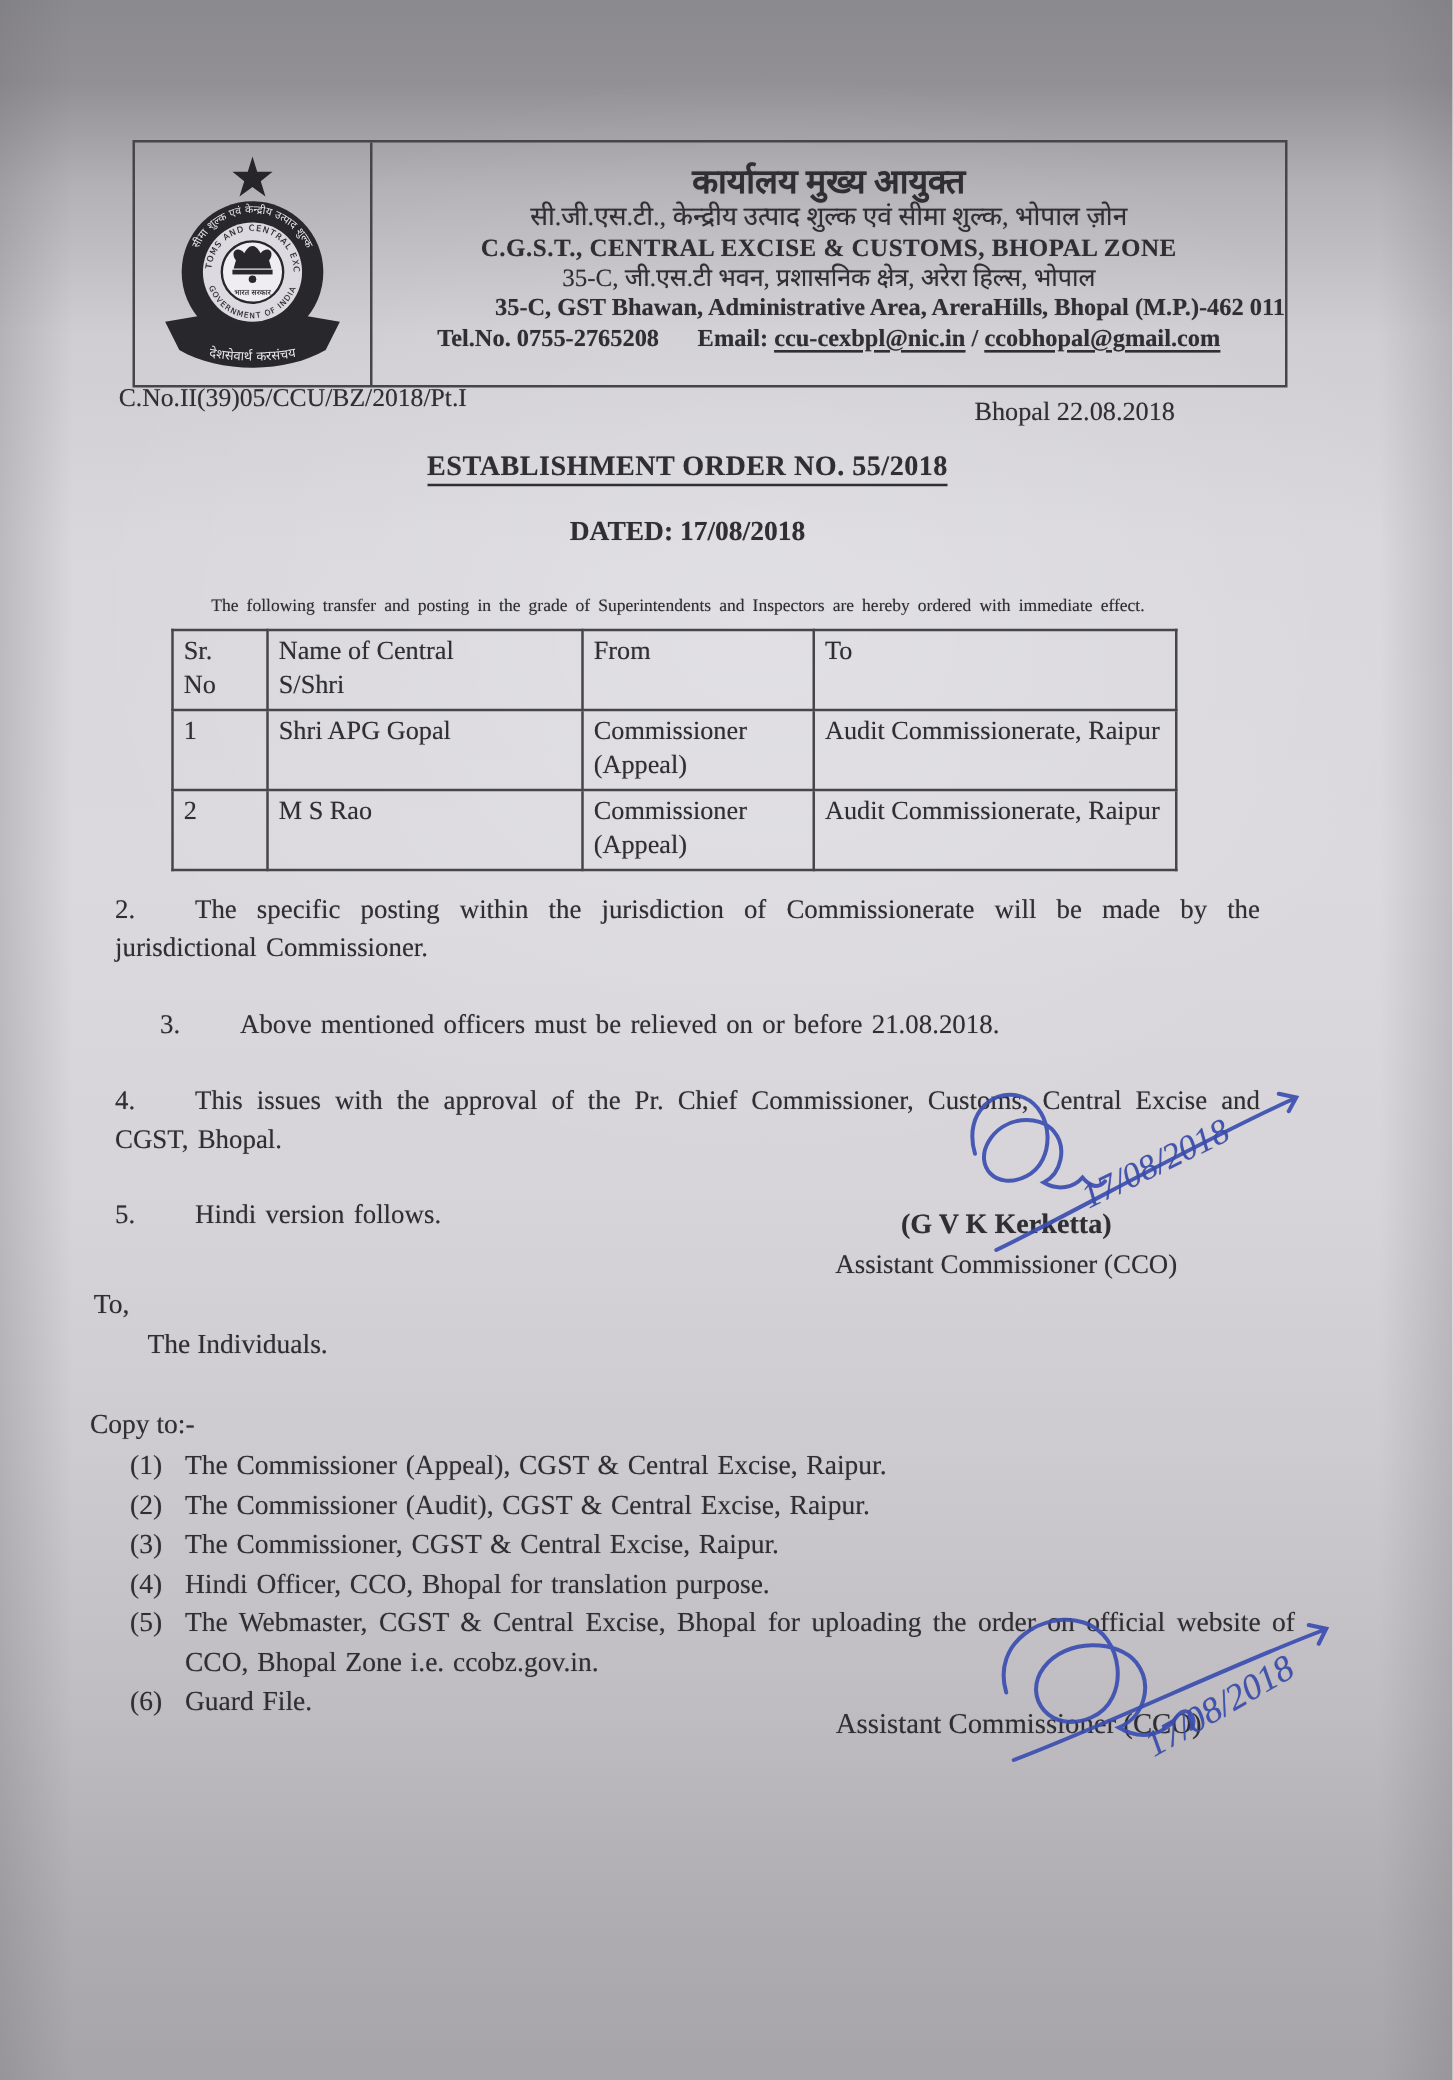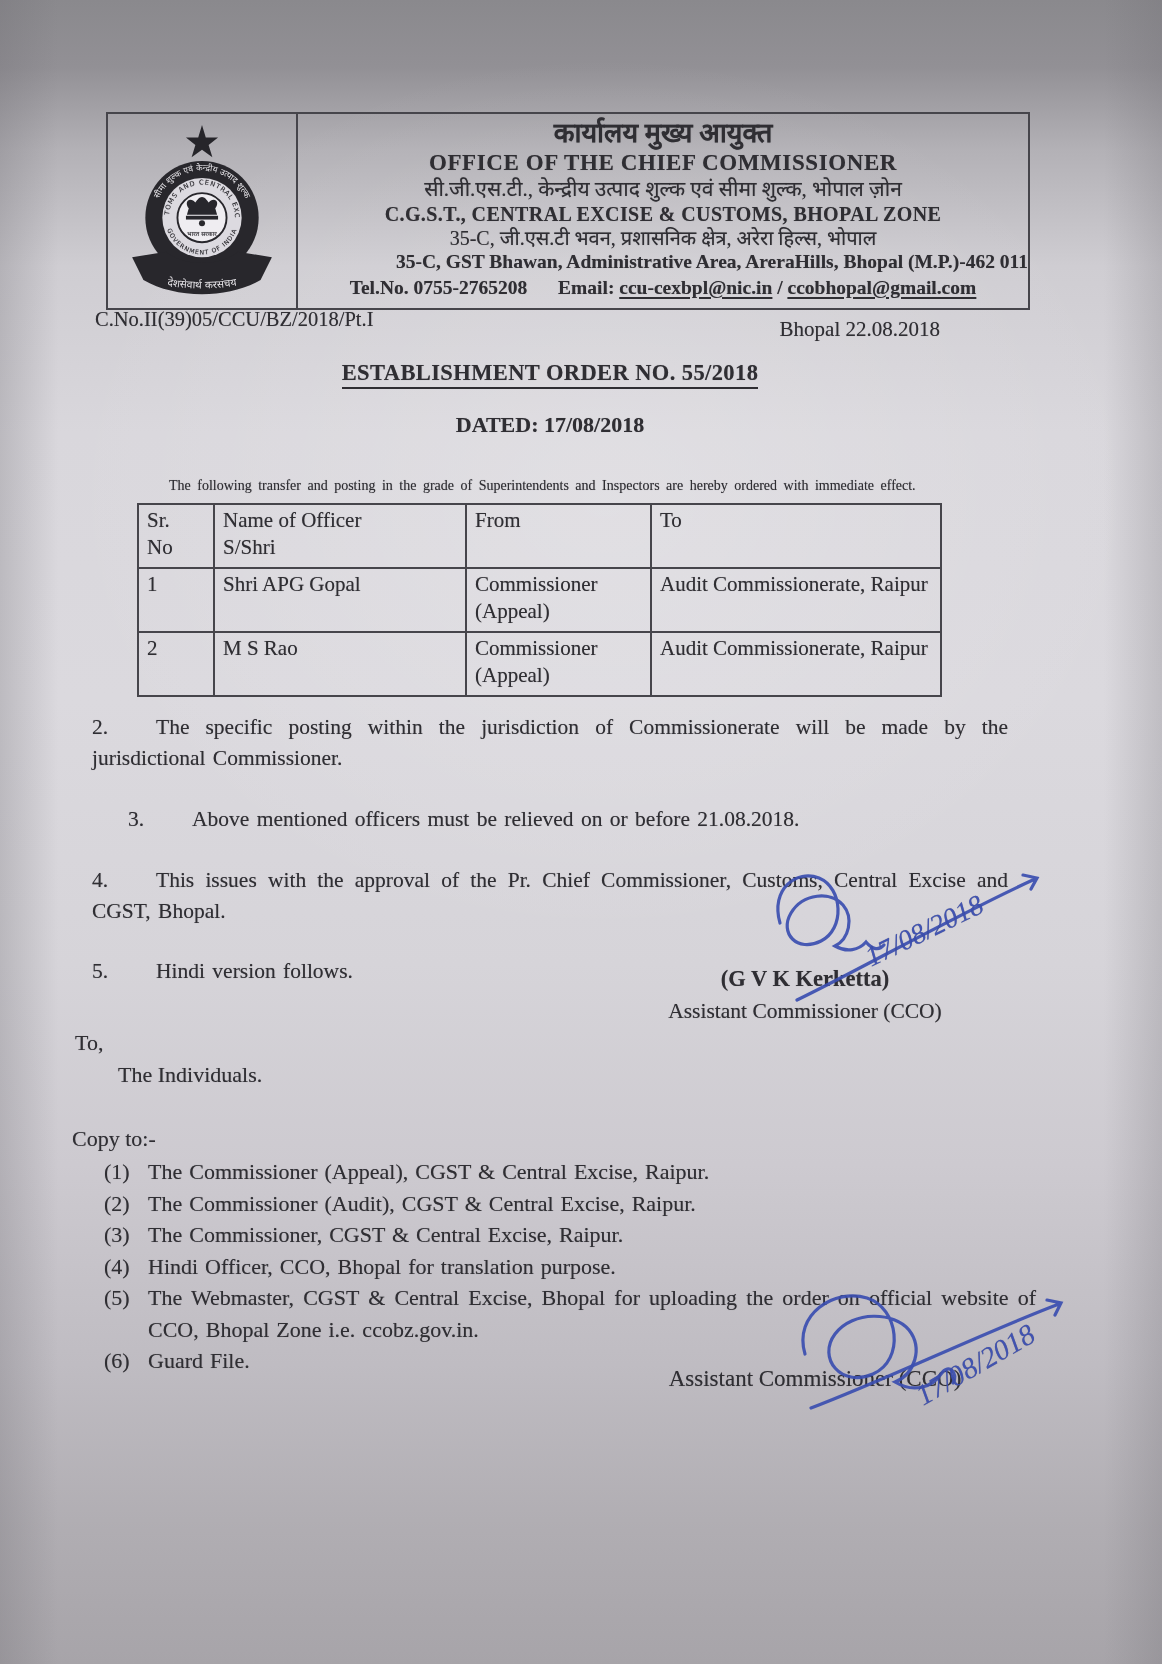--- a/index.html
+++ b/index.html
@@ -11,21 +11,21 @@
       linear-gradient(180deg, #8a898d 0%, #929095 4%, #b3b1b6 9%, #cfcdd2 16%, #d9d7dc 26%, #dbd9de 42%, #d6d4d9 58%, #cdcad0 70%, #bfbcc2 82%, #b0adb2 92%, #a7a4a9 100%);
     font-family:"Liberation Serif","DejaVu Serif",serif;
   }
   .doc { position:absolute; inset:0; color:#2f2e33; text-shadow:0 0 .7px rgba(47,46,51,.45); }
 
   
   .header-box { position:absolute; left:106px; top:112px; width:920px; height:194px;
     border:2.5px solid #46454b; display:flex; }
   .logo-cell { width:190px; border-right:2.5px solid #46454b; display:flex;
     justify-content:center; align-items:flex-start; padding-top:5px; box-sizing:border-box; }
-  .header-text { flex:1; text-align:center; padding-top:3px; line-height:1.2; }
+  .header-text { flex:1; text-align:center; padding-top:15px; line-height:1.2; }
   .h-hi-1 { font-size:27px; font-weight:bold; }
   .h-en-1 { font-size:23px; font-weight:bold; letter-spacing:.6px; }
   .h-hi-2 { font-size:21px; }
   .h-en-2 { font-size:20px; font-weight:bold; letter-spacing:.4px; }
   .h-hi-3 { font-size:20px; }
   .h-en-3 { font-size:19.5px; font-weight:bold;text-align:right; }
   .h-tel  { font-size:19.5px; font-weight:bold; margin-top:2px; }
   .h-gap  { display:inline-block; width:26px; }
   .email-link { text-decoration:underline; text-underline-offset:3px; text-decoration-thickness:1.5px; }
 
@@ -118,21 +118,20 @@
         <circle cx="90" cy="110" r="3.2" fill="#28272c"></circle>
         <text x="90" y="123" font-size="6.5" fill="#26252a" text-anchor="middle" font-family="'DejaVu Sans',sans-serif">भारत सरकार</text>
         <path fill="#28272c" d="M16,146 L52,140 C70,156 110,156 128,140 L164,146 L152,170 C118,190 62,190 28,170 Z"></path>
         <text font-size="11" fill="#e8e6ea" font-family="'DejaVu Sans',sans-serif">
           <textPath href="#arcRibbon" startOffset="50%" text-anchor="middle">देशसेवार्थ करसंचय</textPath>
         </text>
       </svg>
     </div>
     <div class="header-text">
       <div class="h-hi-1">कार्यालय मुख्य आयुक्त</div>
-      <div class="h-en-1">OFFICE OF THE CHIEF COMMISSIONER</div>
       <div class="h-hi-2">सी.जी.एस.टी., केन्द्रीय उत्पाद शुल्क एवं सीमा शुल्क, भोपाल ज़ोन</div>
       <div class="h-en-2">C.G.S.T., CENTRAL EXCISE &amp; CUSTOMS, BHOPAL ZONE</div>
       <div class="h-hi-3">35-C, जी.एस.टी भवन, प्रशासनिक क्षेत्र, अरेरा हिल्स, भोपाल</div>
       <div class="h-en-3">35-C, GST Bhawan, Administrative Area, AreraHills, Bhopal (M.P.)-462 011</div>
       <div class="h-tel">
         <span>Tel.No. 0755-2765208</span><span class="h-gap"></span>
         <span>Email:</span>
         <span class="email-link">ccu-cexbpl@nic.in</span>
         <span>/</span>
         <span class="email-link">ccobhopal@gmail.com</span>
@@ -156,21 +155,21 @@
     <colgroup>
         <col style="width:76px">
         <col style="width:252px">
         <col style="width:185px">
         <col style="width:290px">
       </colgroup>
     <thead>
       <tr>
         <th>Sr.
 No</th>
-        <th>Name of Officer
+        <th>Name of Central
 S/Shri</th>
         <th class="th-from">From</th>
         <th>To</th>
       </tr>
     </thead>
     <tbody>
       <tr>
         <td>1</td>
         <td>Shri APG Gopal</td>
         <td>Commissioner (Appeal)</td>

